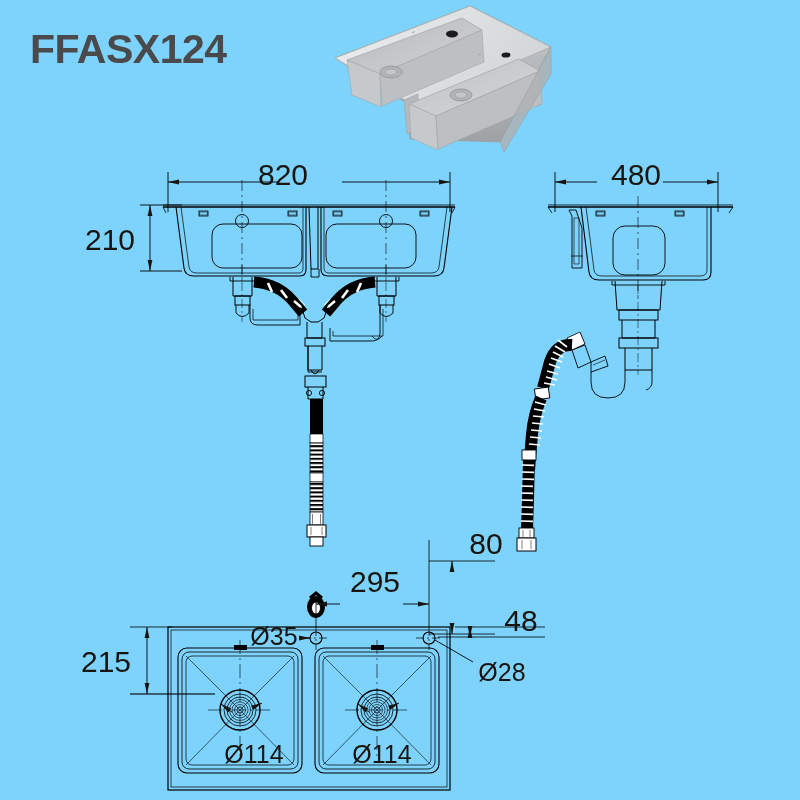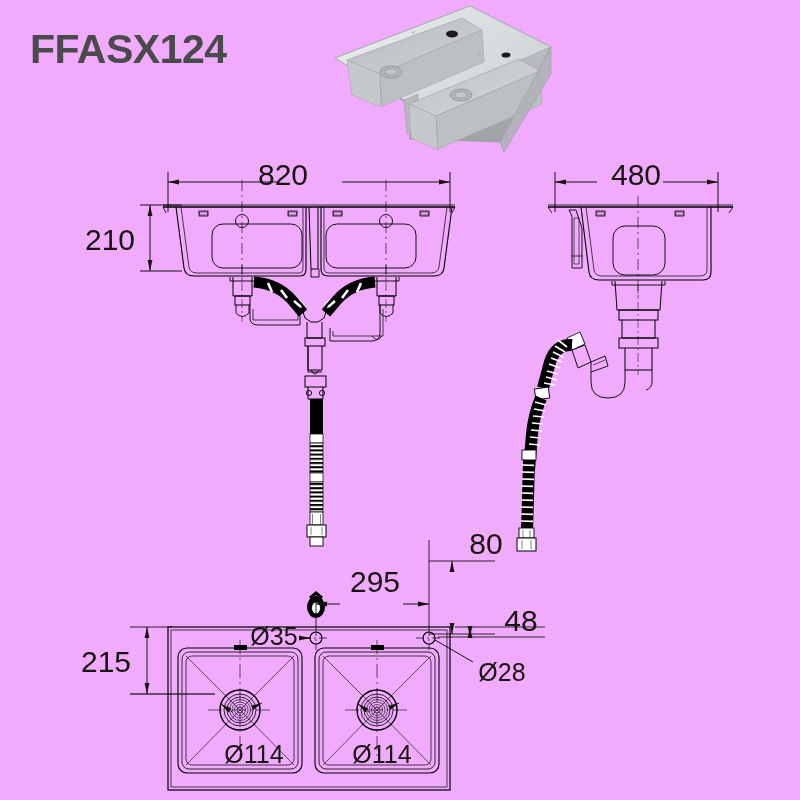--- a/index.html
+++ b/index.html
@@ -12,21 +12,21 @@
     height: 800px;
     position: relative;
     overflow: hidden;
     font-family: "Liberation Sans", sans-serif;
   }
   #sheet {
     position: absolute;
     left: 0; top: 0;
     width: 800px;
     height: 800px;
-    background: #f0abfc;
+    background: #7dd3fc;
   }
   .title {
     position: absolute;
     left: 30px;
     top: 26px;
     font-family: "Liberation Sans", sans-serif;
     font-size: 41px;
     font-weight: bold;
     letter-spacing: -0.5px;
     color: #4a4a4d;

